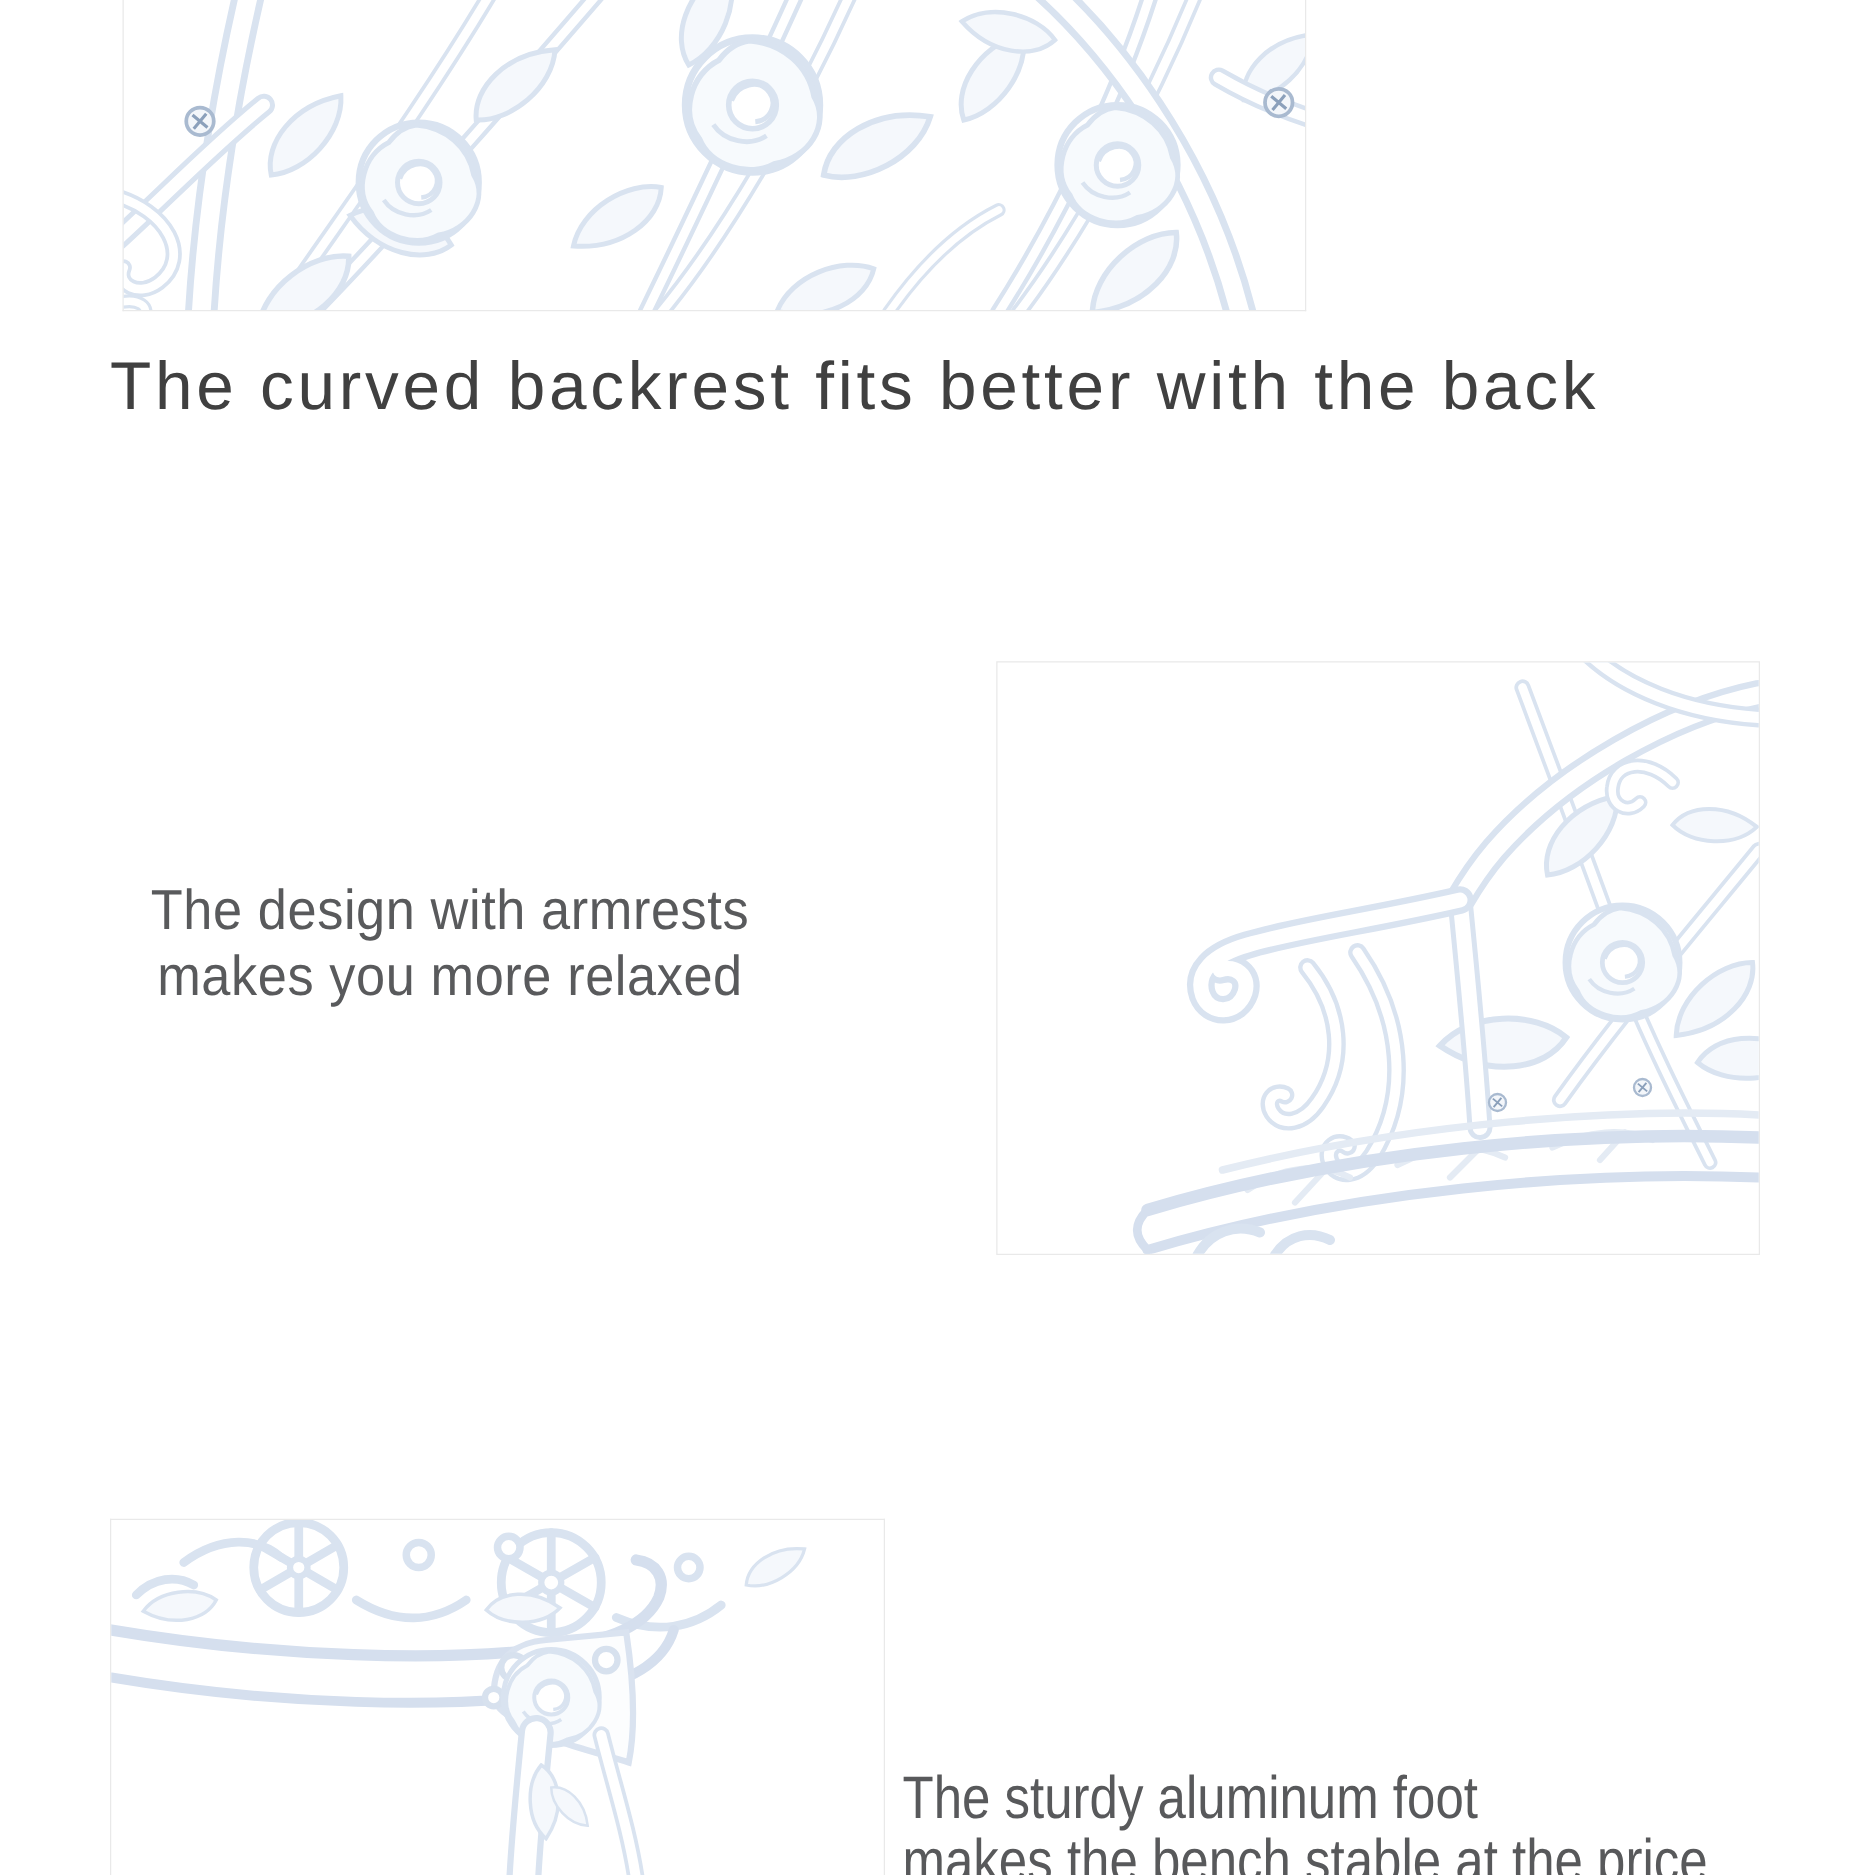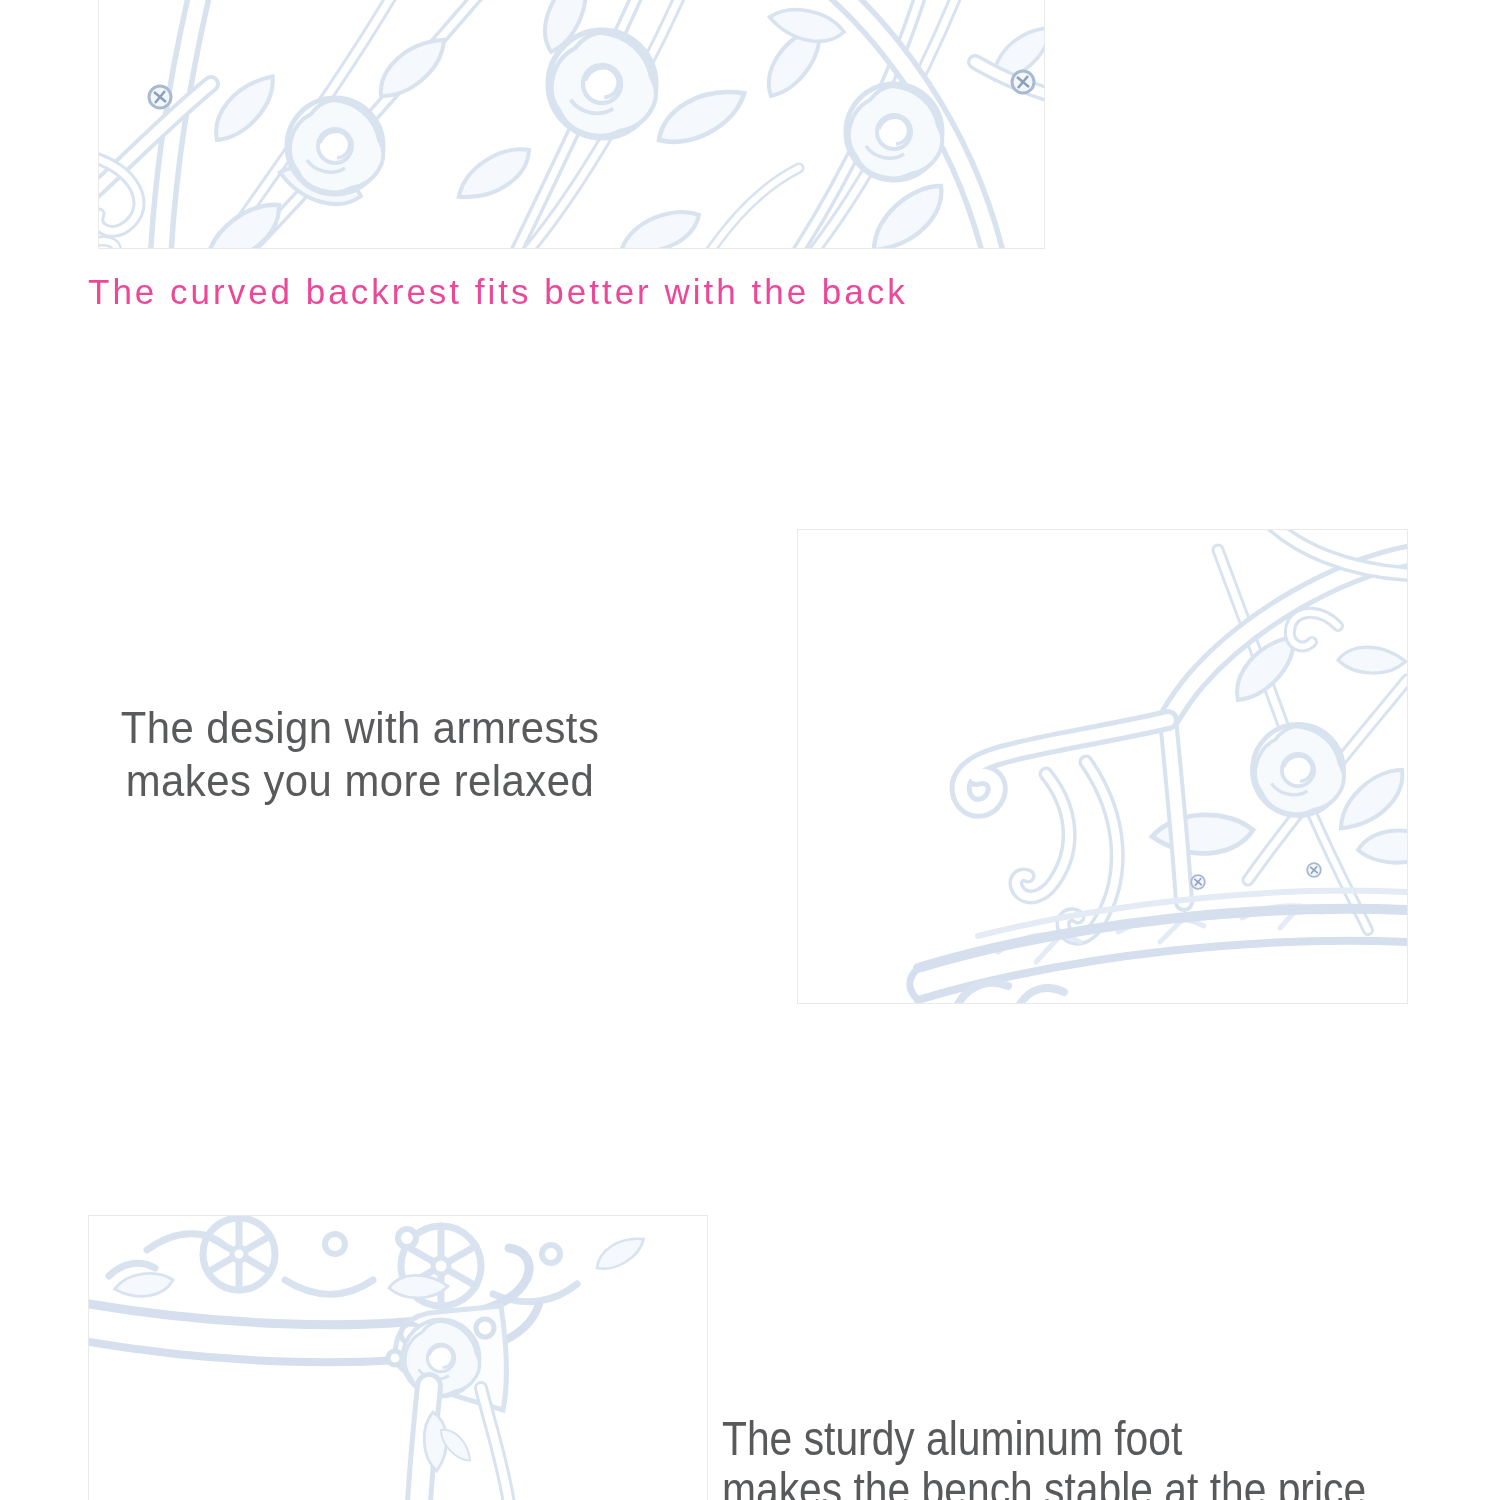--- a/index.html
+++ b/index.html
@@ -18,23 +18,23 @@
   }
   .photo-mid{
     left:797px;top:529px;width:609px;height:473px;
     border:1px solid #e9e9e9;
   }
   .photo-bottom{
     left:88px;top:1215px;width:618px;height:285px;
     border:1px solid #e9e9e9;border-bottom:none;
   }
   .caption-backrest{
-    position:absolute;left:88px;top:264px;
-    font-size:35px;letter-spacing:3px;line-height:56px;
-    color:#ec4899;white-space:nowrap;
+    position:absolute;left:88px;top:281px;
+    font-size:54px;letter-spacing:3px;line-height:56px;
+    color:#404040;white-space:nowrap;
   }
   .feature-mid{
     position:absolute;left:98px;top:701px;width:524px;
     font-size:45px;line-height:53px;letter-spacing:0.5px;
     color:#595a5c;text-align:center;
     transform:scaleX(0.93);transform-origin:50% 0;
   }
   .feature-bottom{
     position:absolute;left:722px;top:1413px;width:900px;
     font-size:48px;line-height:51px;

